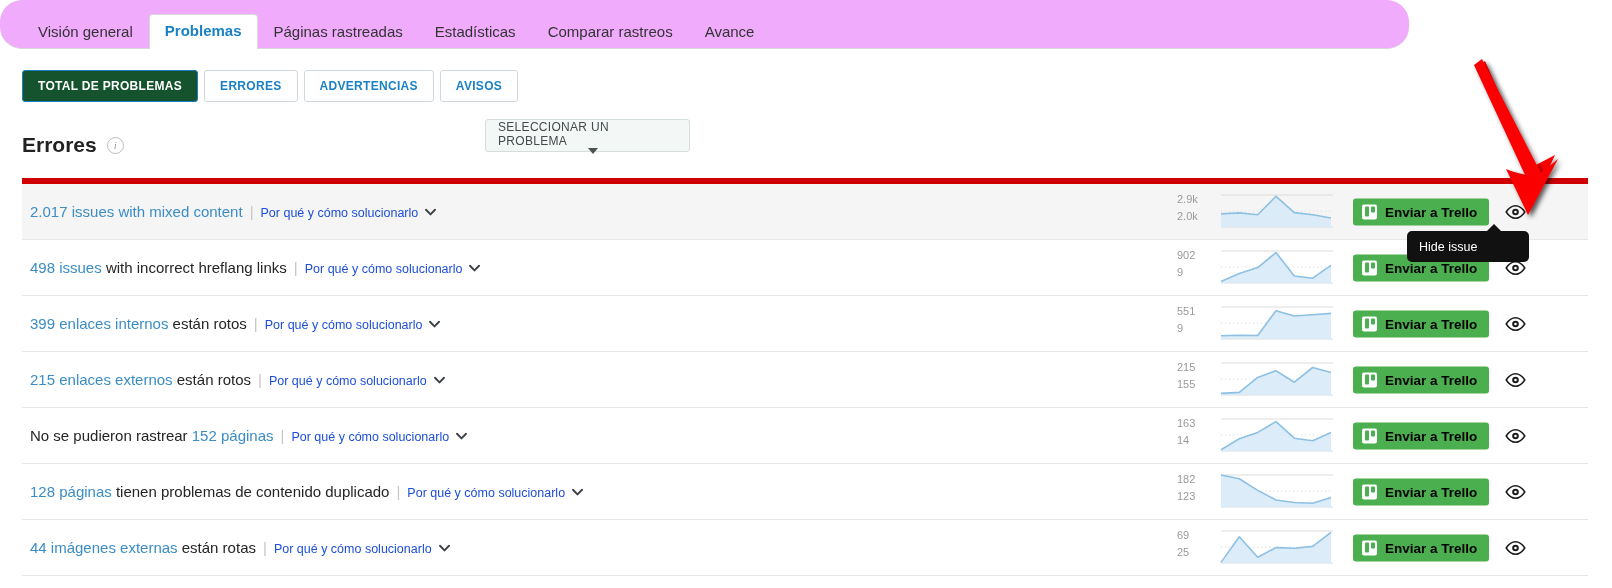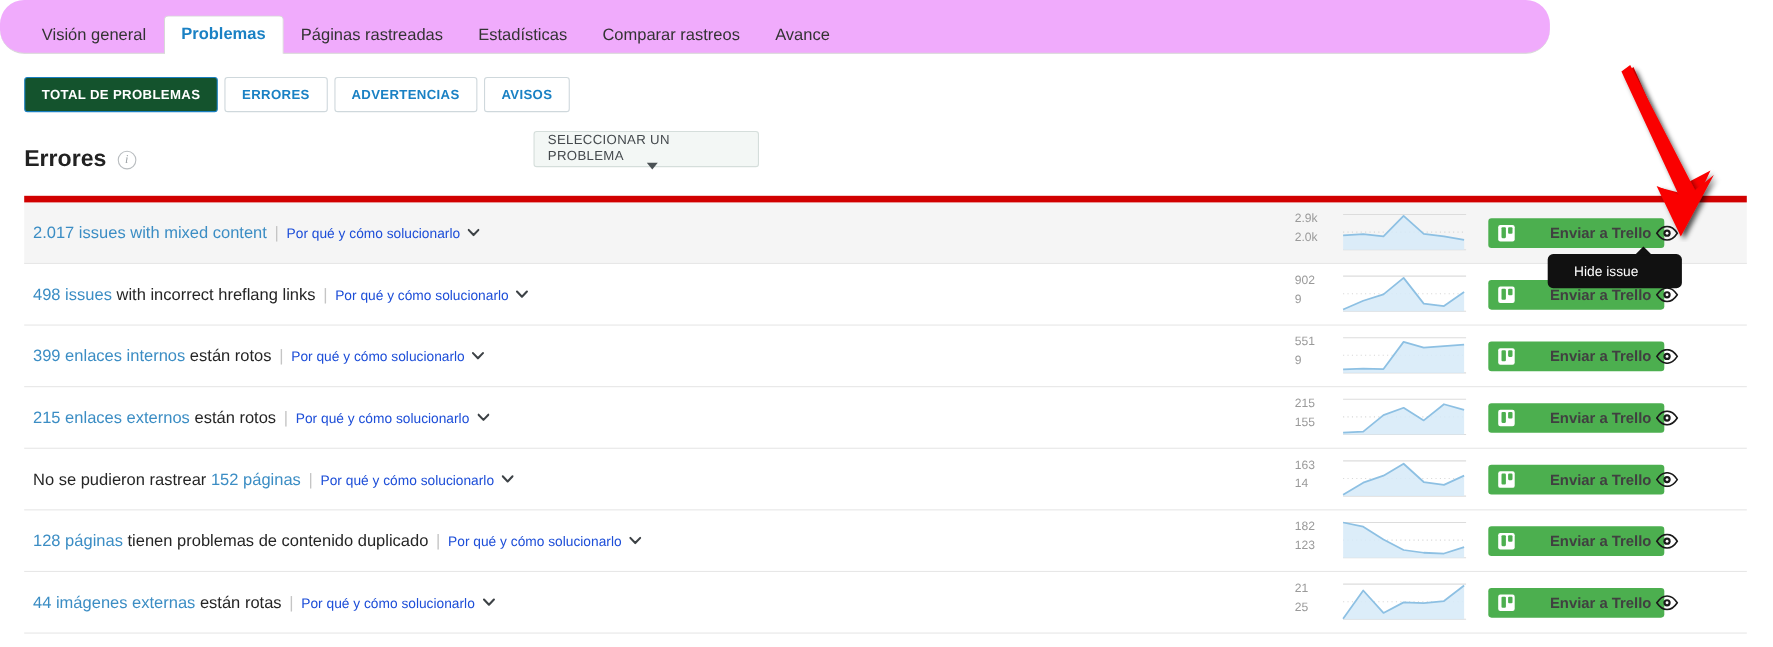--- a/index.html
+++ b/index.html
@@ -169,40 +169,40 @@
     background: #ffffff;
     border-radius: 2px;
     margin-right: 8px;
     display: flex; align-items: flex-start; justify-content: center;
     padding: 2px;
     gap: 2px;
   }
   .trello .t-icon i { display: block; background: #4caf4f; width: 4px; border-radius: 1px; }
   .trello .t-icon i.a { height: 10px; }
   .trello .t-icon i.b { height: 6px; }
-  .trello .t-label { color: #404040; font-size: 13.5px; font-weight: bold; margin-left: 24px; }
+  .trello .t-label { color: #000000; font-size: 13.5px; font-weight: bold; }
 
   
   .eye {
     position: absolute; left: 1482px; top: 50%;
     transform: translateY(-50%);
     width: 22px; height: 18px;
     display: flex; align-items: center; justify-content: center;
     cursor: pointer;
   }
   .eye svg { display: block; }
 
   
   .tooltip {
     position: absolute; left: 1407px; top: 231px;
     width: 122px; height: 31px;
     background: #111111;
     border-radius: 5px;
     display: flex; align-items: center;
-    padding-left: 24px;
+    padding-left: 12px;
     color: #ffffff; font-size: 12.5px;
     z-index: 40;
   }
   .tooltip:before {
     content: "";
     position: absolute; top: -7px; left: 79px;
     border-left: 8px solid transparent;
     border-right: 8px solid transparent;
     border-bottom: 8px solid #111111;
   }
@@ -436,21 +436,21 @@
                 <path d="M1 1.5 L5.5 6.2 L10 1.5" fill="none" stroke="#3d4246" stroke-width="1.9" stroke-linecap="round" stroke-linejoin="round"></path>
               </svg></span></span></div>
         <div class="spark">
           <svg width="160" height="42">
             <line x1="48" y1="4" x2="160" y2="4" stroke="#dcdcdc" stroke-width="1"></line>
             <line x1="48" y1="20" x2="160" y2="20" stroke="#d8d8d8" stroke-width="1" stroke-dasharray="1,3"></line>
             <line x1="48" y1="36" x2="160" y2="36" stroke="#dcdcdc" stroke-width="1"></line>
             <path d="M48.0,35.4 L66.3,9.8 L84.7,30.2 L103.0,20.6 L121.3,21.3 L139.7,19.4 L158.0,5.3 L158.0,36 L48,36 Z" fill="#d6eaf8" opacity="0.85"></path>
             <path d="M48.0,35.4 L66.3,9.8 L84.7,30.2 L103.0,20.6 L121.3,21.3 L139.7,19.4 L158.0,5.3" fill="none" stroke="#8dc0e3" stroke-width="1.6" stroke-linejoin="round"></path>
           </svg>
-          <span class="lab hi">21</span>
+          <span class="lab hi">69</span>
           <span class="lab lo">25</span>
         </div>
         <div class="trello">
           <span class="t-icon">
             <i class="a"></i>
             <i class="b"></i>
           </span>
           <span class="t-label">Enviar a Trello</span>
         </div>
         <div class="eye">

